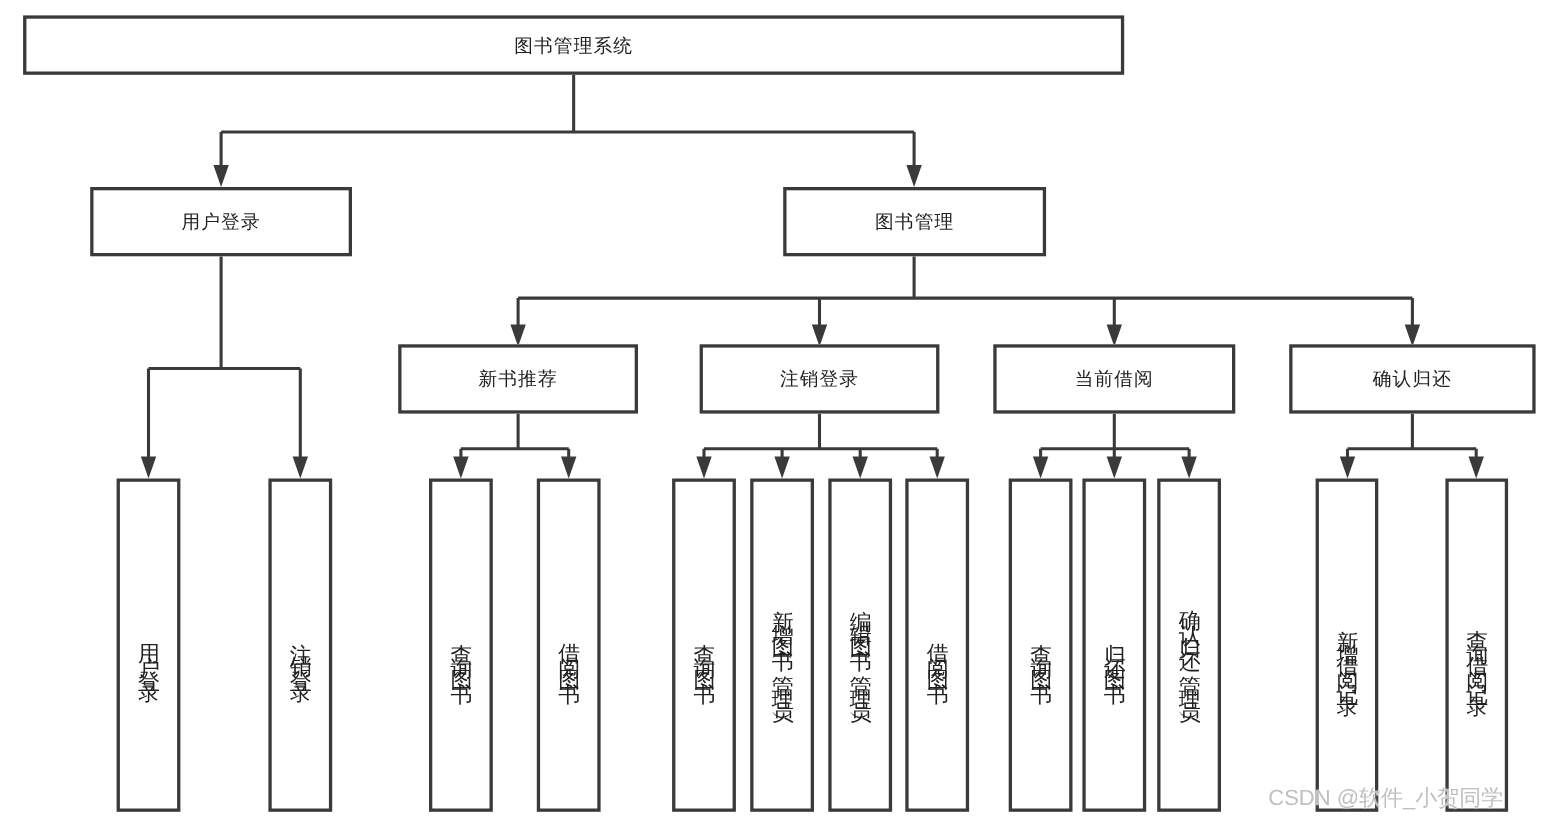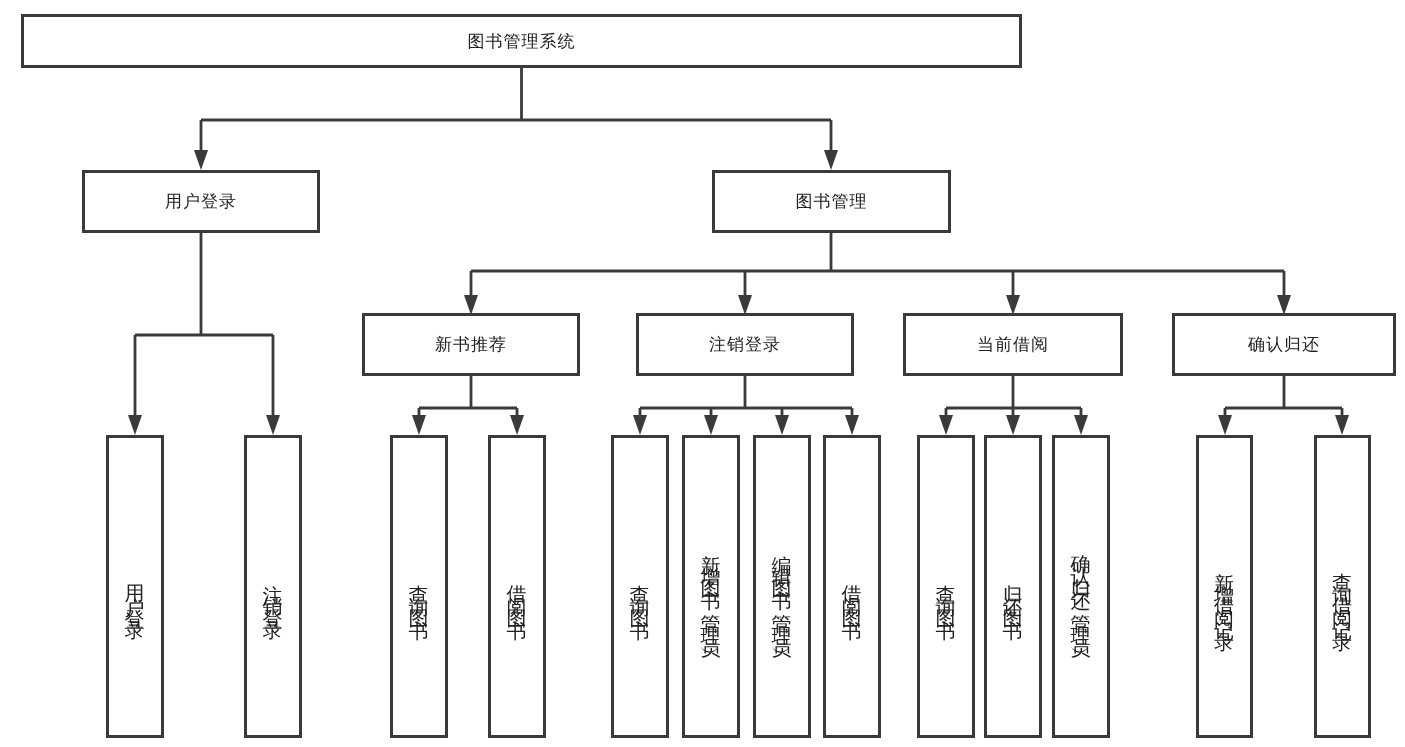--- a/index.html
+++ b/index.html
@@ -160,14 +160,15 @@
     <span>确认归还（管理员）</span>
   </div>
 
   <div class="node v-node leaf n-br1">
     <span>新增借阅记录</span>
   </div>
   <div class="node v-node leaf n-br2">
     <span>查询借阅记录</span>
   </div>
 
+  <div class="watermark">CSDN @软件_小贺同学</div>
 
 </div>
 
 </body></html>

